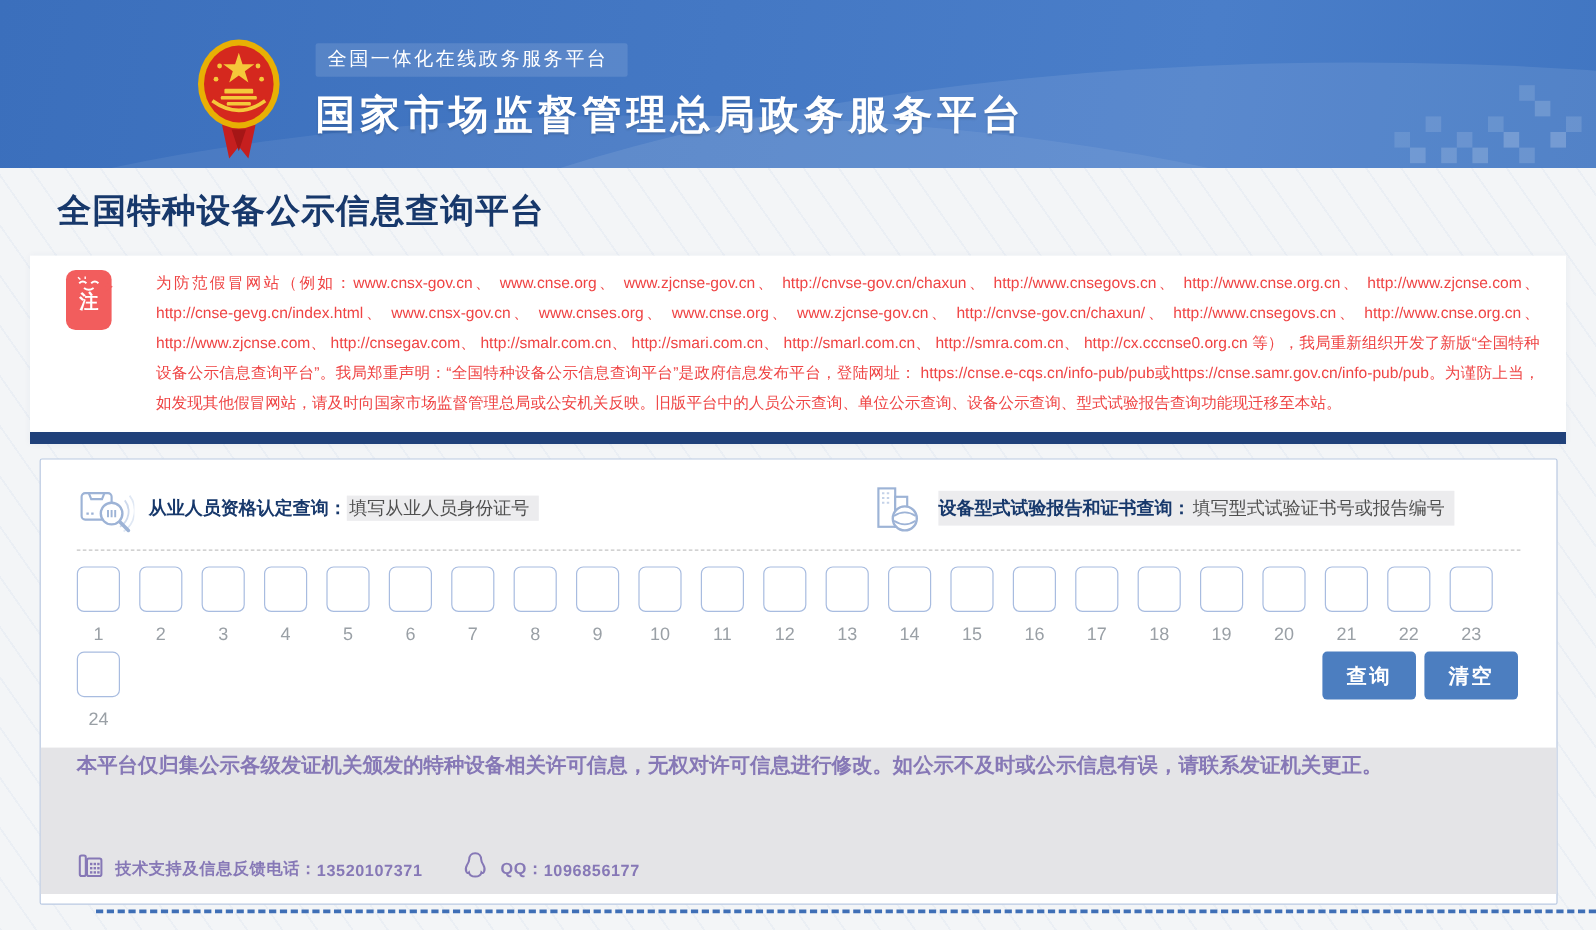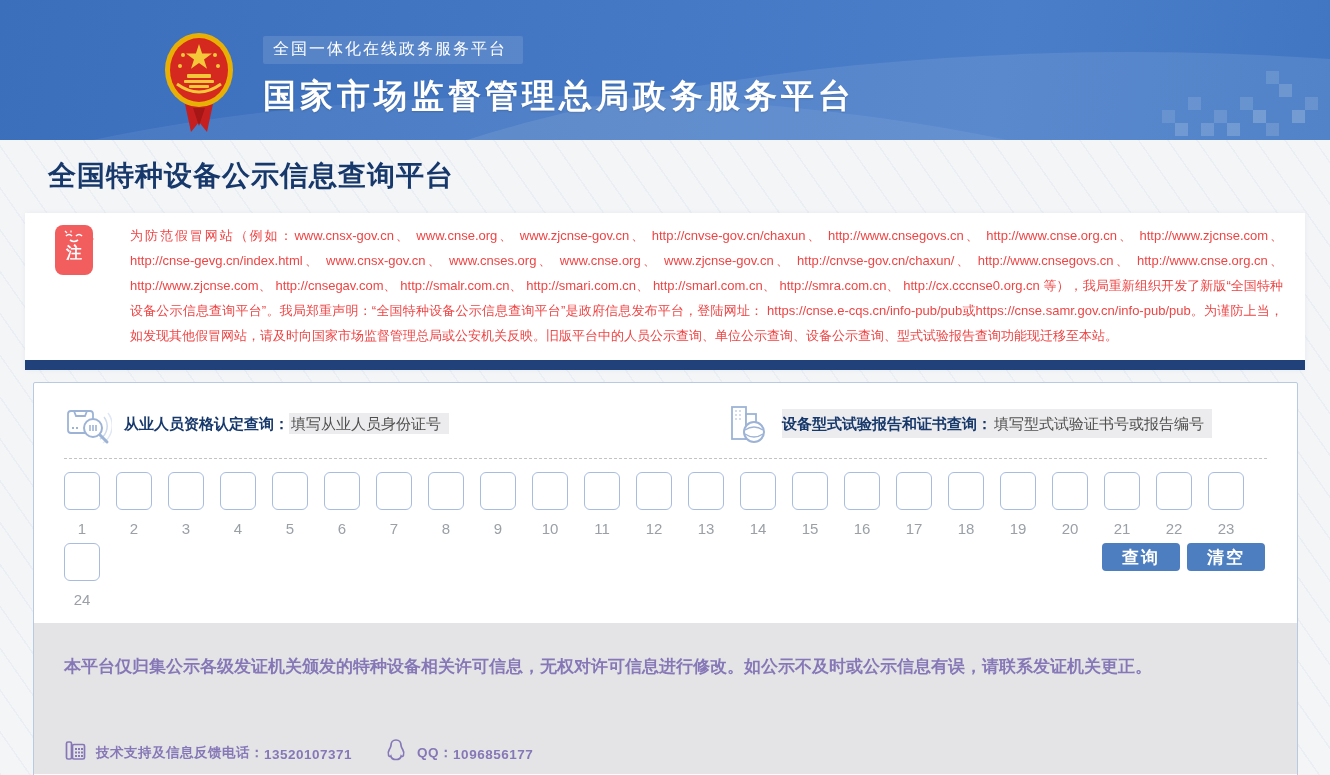--- a/index.html
+++ b/index.html
@@ -89,27 +89,27 @@
 
   .code-area { position:relative; margin-top:13px; display:flex; flex-wrap:wrap; column-gap:16px; row-gap:5px; }
   .code-cell { width:36px; text-align:center; }
   .code-box {
     width:36px; height:38px; border:1px solid #a8bce0; border-radius:6px; background:#fff;
     text-align:center; font-size:18px; color:#333; outline:none; display:block;
   }
   .code-num { margin-top:9px; font-size:15px; color:#9aa0a6; line-height:19px; }
   .btn-group { position:absolute; right:2px; top:71px; display:flex; gap:7px; }
   .btn {
-    width:78px; height:28px; border:none; border-radius:4px; background:#4c7ec0;
+    width:78px; height:40px; border:none; border-radius:4px; background:#4c7ec0;
     color:#fff; font-size:17px; font-weight:bold; letter-spacing:2px; cursor:pointer;
     font-family:"Liberation Sans","DejaVu Sans",sans-serif;
   }
 
   
-  .gray-section { margin:14px -30px 0; background:#e4e4e7; padding:29px 30px 12px; }
+  .gray-section { margin:14px -30px 0; background:#e4e4e7; padding:0 30px 12px; }
   .disclaimer { color:#8678b6; font-size:17px; font-weight:bold; line-height:29px; text-align:justify; }
   .contact-row { display:flex; align-items:center; margin-top:13px; }
   .contact-item { display:flex; align-items:flex-end;margin-top:44px; }
   .contact-item + .contact-item { margin-left:32px; }
   .cicon { margin-right:9px; }
   .contact-text { color:#8678b6; font-size:13.5px; font-weight:bold; letter-spacing:0.5px; }
 
   .bottom-dash { margin:4px 0 0 80px; border-top:3px dashed #3f6fb6; }
 </style>
 </head>

